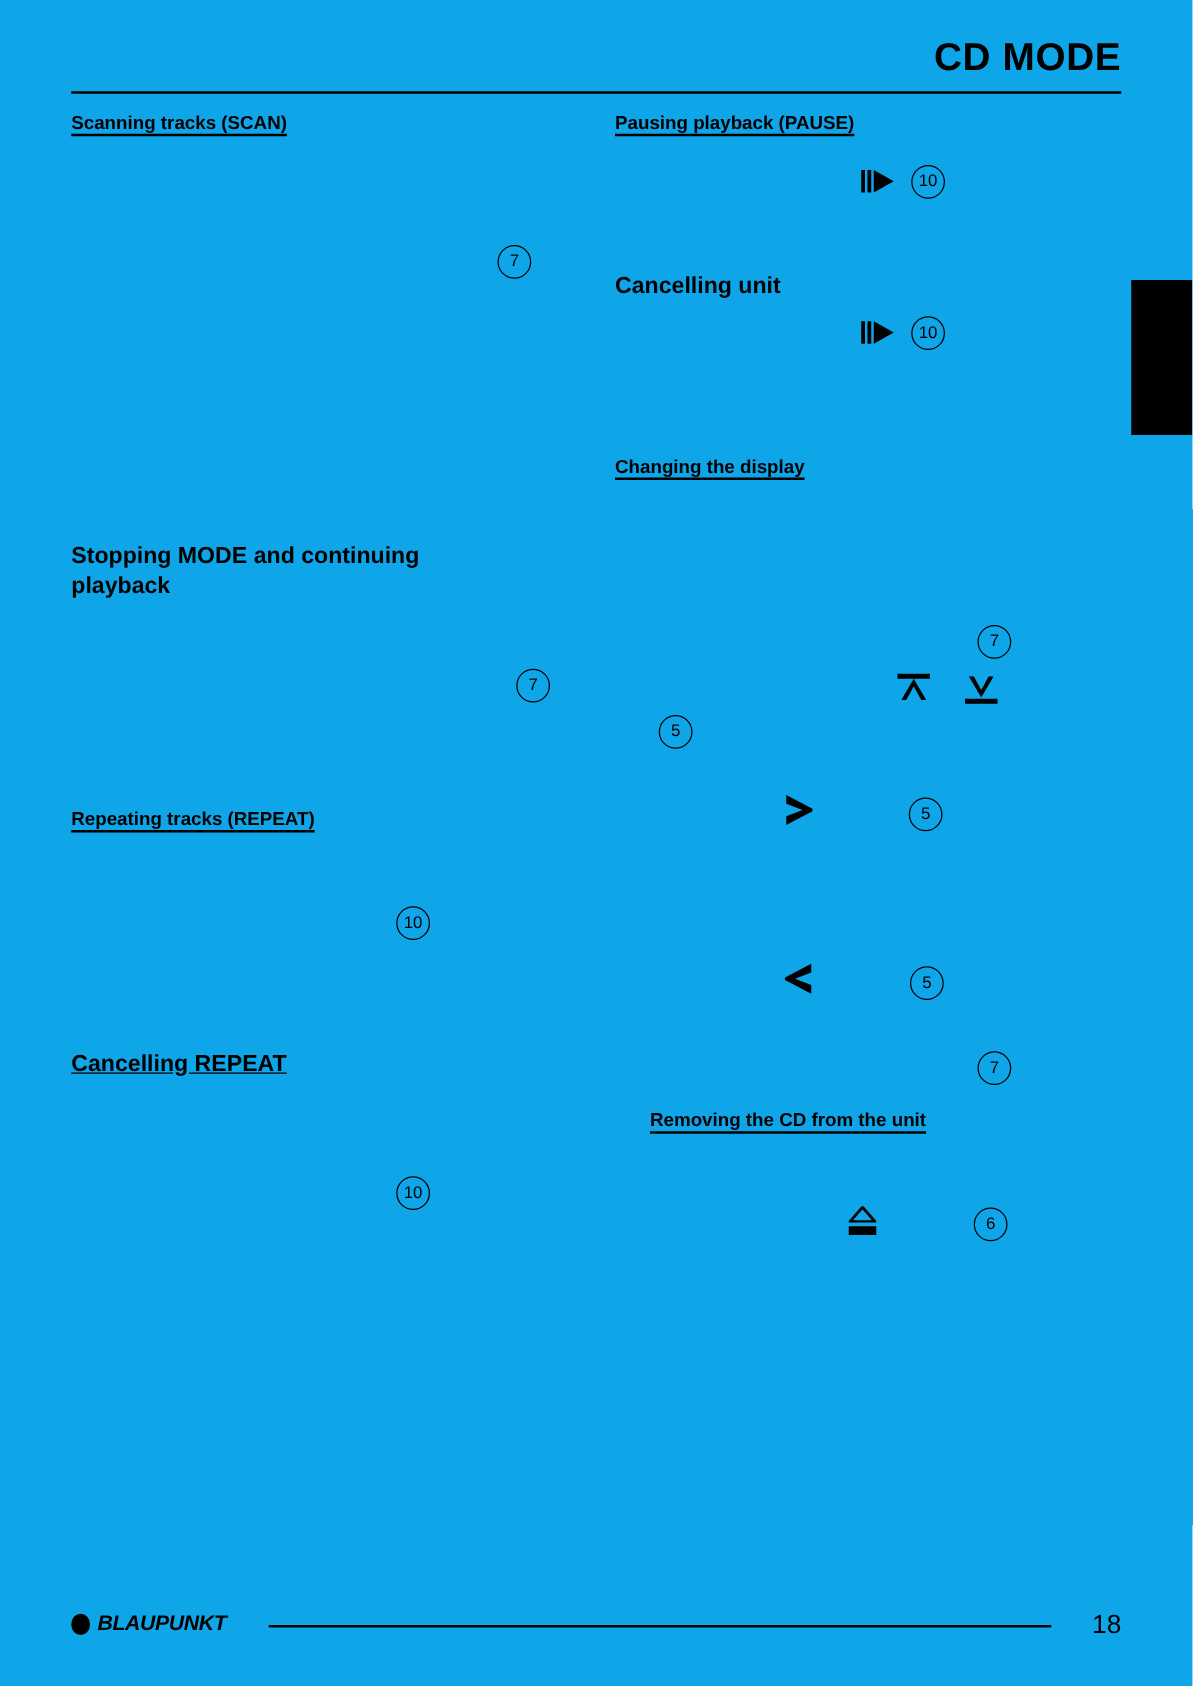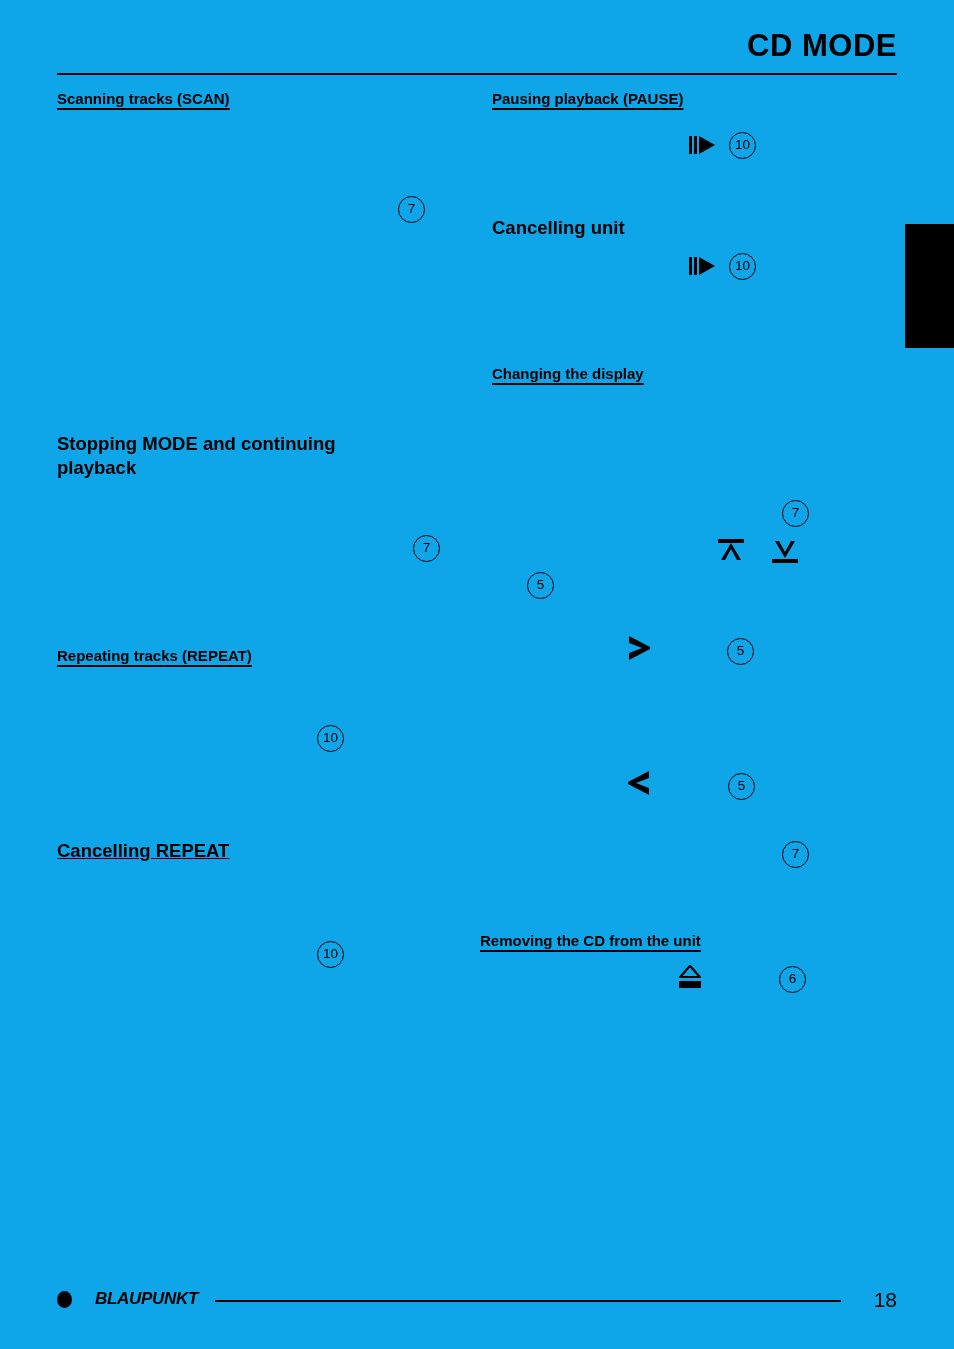--- a/index.html
+++ b/index.html
@@ -145,21 +145,21 @@
     background: #000;
   }
 
   
   .footer-logo {
     position: absolute;
     left: 57px;
     top: 1289px;
     display: flex;
     align-items: center;
-    gap: 23px;
+    gap: 6px;
   }
   .footer-logo .dot {
     width: 15px;
     height: 17px;
     background: #000;
     border-radius: 50%;
   }
   .footer-logo .wordmark {
     font-size: 17px;
     font-weight: bold;
@@ -259,21 +259,21 @@
 
   <div class="icon icon-chevron" style="left:626px; top:768px;">
     <svg width="26" height="30" viewBox="0 0 26 30" xmlns="http://www.w3.org/2000/svg" aria-hidden="true">
       <polygon points="23,3 2,14 2,16 23,27 23,20 10,15 23,10" fill="#000"></polygon>
     </svg>
   </div>
   <div class="ref-circle" style="left:728px; top:773px;">5</div>
 
   <div class="ref-circle" style="left:782px; top:841px;">7</div>
 
-  <div class="abs h2" style="left:480px; top:888px;margin-top:44px;">Removing the CD from the unit</div>
+  <div class="abs h2" style="left:520px; top:888px;">Removing the CD from the unit</div>
 
   <div class="icon icon-eject" style="left:677px; top:965px;">
     <svg class="tri-outline" viewBox="0 0 22 13" xmlns="http://www.w3.org/2000/svg" aria-hidden="true">
       <polygon points="11,0.8 21,12.2 1,12.2" fill="none" stroke="#000" stroke-width="2.2"></polygon>
     </svg>
     <span class="ebar"></span>
   </div>
   <div class="ref-circle" style="left:779px; top:966px;">6</div>
 
   <div class="footer-logo">

